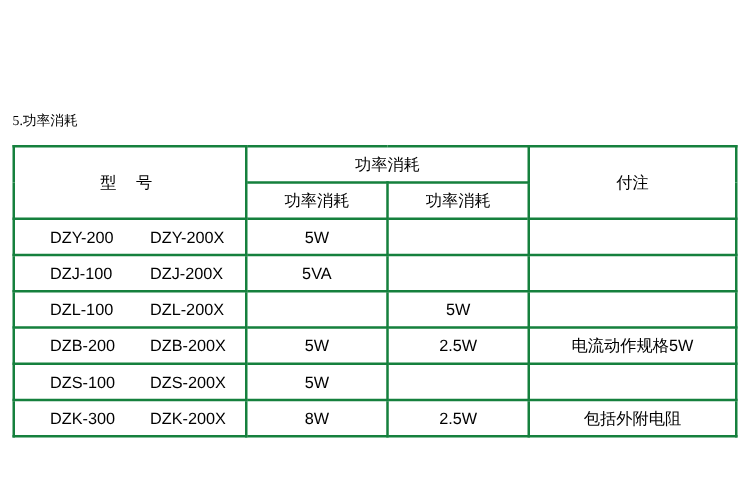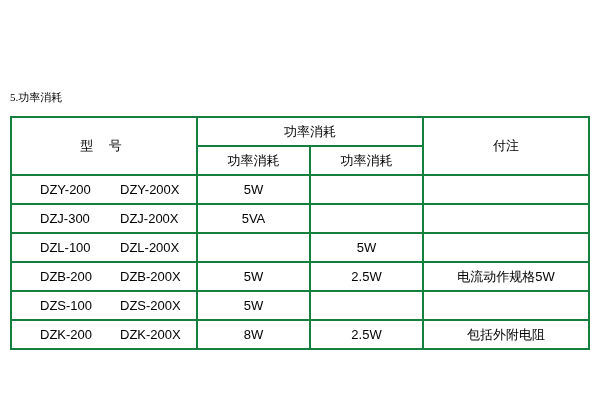--- a/index.html
+++ b/index.html
@@ -113,21 +113,21 @@
               <span class="model-b">DZY-200X</span>
             </div>
           </td>
           <td>5W</td>
           <td></td>
           <td></td>
         </tr>
         <tr>
           <td class="model-cell">
             <div class="model-inner">
-              <span class="model-a">DZJ-300</span>
+              <span class="model-a">DZJ-100</span>
               <span class="model-b">DZJ-200X</span>
             </div>
           </td>
           <td>5VA</td>
           <td></td>
           <td></td>
         </tr>
         <tr>
           <td class="model-cell">
             <div class="model-inner">
@@ -157,21 +157,21 @@
               <span class="model-b">DZS-200X</span>
             </div>
           </td>
           <td>5W</td>
           <td></td>
           <td></td>
         </tr>
         <tr>
           <td class="model-cell">
             <div class="model-inner">
-              <span class="model-a">DZK-200</span>
+              <span class="model-a">DZK-300</span>
               <span class="model-b">DZK-200X</span>
             </div>
           </td>
           <td>8W</td>
           <td>2.5W</td>
           <td>包括外附电阻</td>
         </tr>
       </tbody>
     </table>
   </div>

